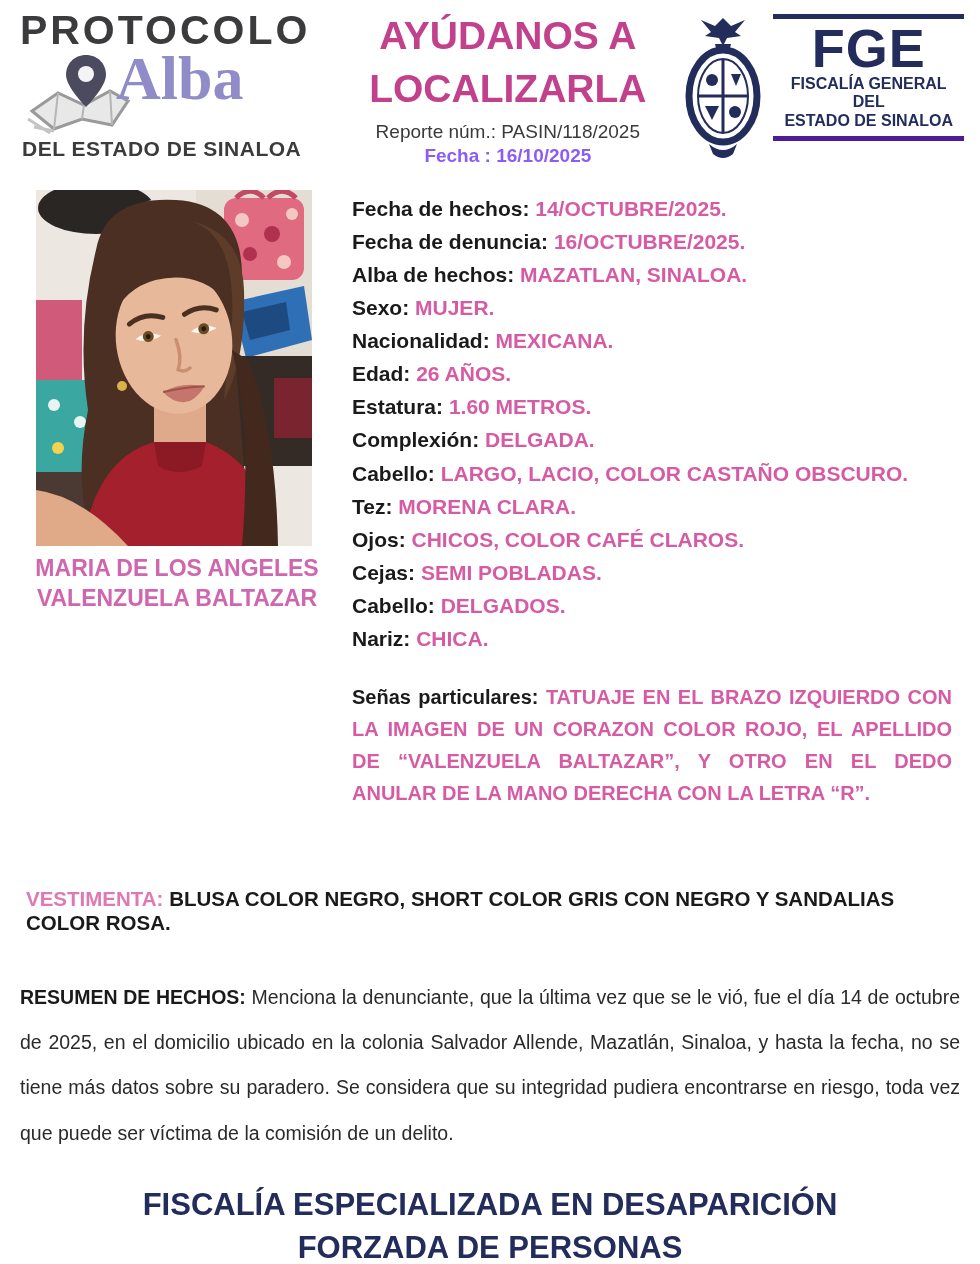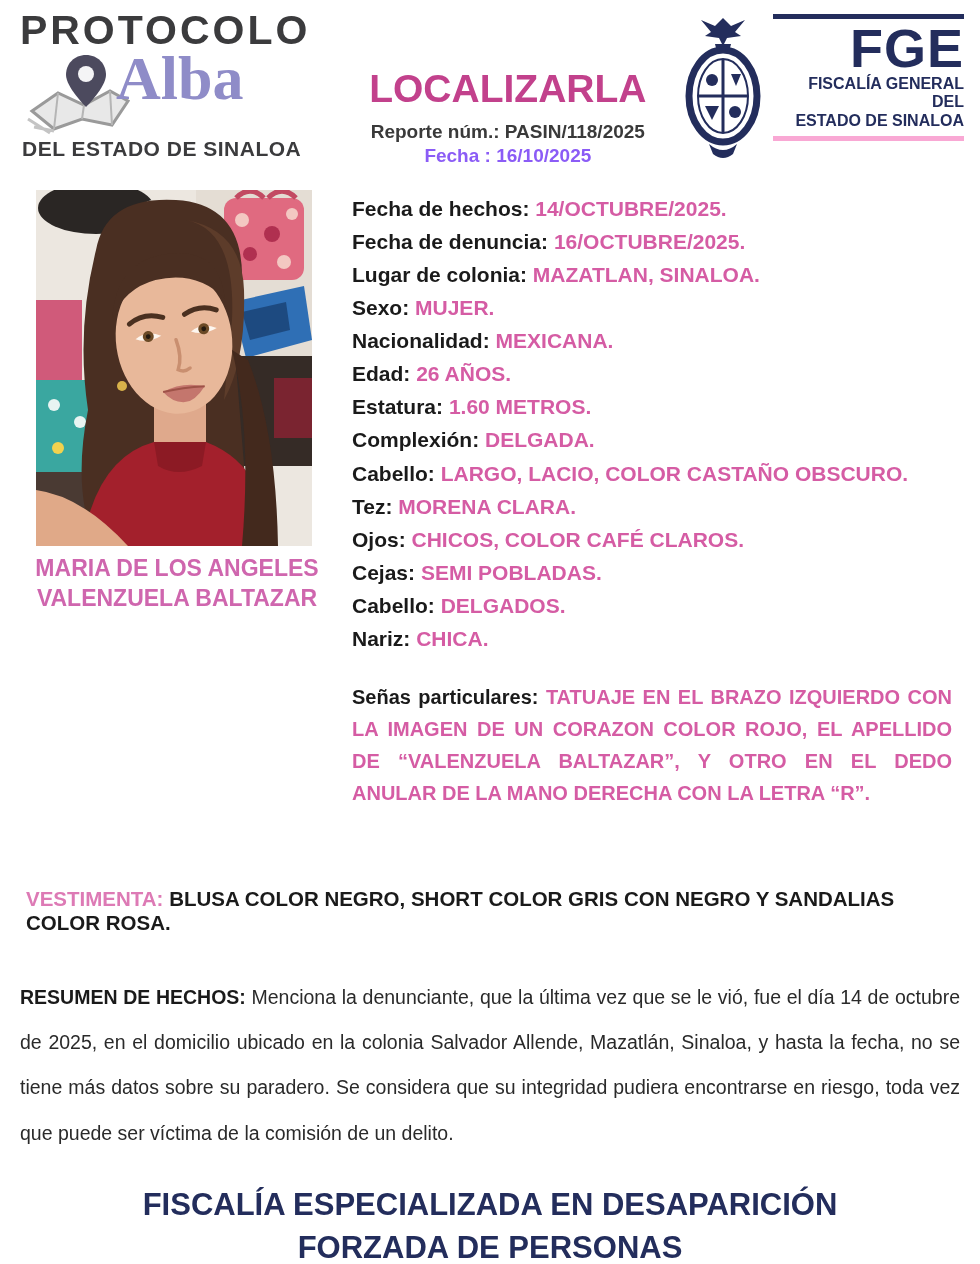--- a/index.html
+++ b/index.html
@@ -26,26 +26,26 @@
     position:absolute; left:100px; top:-6px;
     font-family:"Liberation Serif", serif; font-weight:700;
     font-size:62px; color:#8f8cc8; line-height:1;
   }
   .logo-left .estado {
     font-size:21px; font-weight:800; color:#3b3b3d; letter-spacing:0.5px; margin-top:6px; text-align:left; padding-left:6px;
   }
 
   .header-center { width:352px; margin-left:22px; text-align:center; }
   .hc-title { font-size:39px; font-weight:800; color:#c2418c; line-height:1.35; }
-  .hc-report { font-size:19px; font-weight:700; color:#3a3a3a; margin-top:6px; }
+  .hc-report { font-size:19px; font-weight:400; color:#3a3a3a; margin-top:6px; }
   .hc-date   { font-size:19px; font-weight:700; color:#8b5cf6; margin-top:2px; }
 
   .fge-box { margin-left:auto; display:flex; align-items:flex-start; width:292px; padding-top:4px; }
   .fge-crest { flex:0 0 88px; }
-  .fge-text { flex:1; margin-left:6px; border-top:5px solid #232d5c; border-bottom:5px solid #f9a8d4; padding:2px 0 6px 0; text-align:right; }
+  .fge-text { flex:1; margin-left:6px; border-top:5px solid #232d5c; border-bottom:5px solid #4c1d95; padding:2px 0 6px 0; text-align:center; }
   .fge-acronym { font-size:54px; font-weight:800; color:#232d5c; line-height:1.0; letter-spacing:1px; }
   .fge-line { font-size:16px; font-weight:800; color:#232d5c; line-height:1.15; }
 
   
   .main { display:flex; padding:18px 18px 0 18px; }
   .left-col { width:318px; flex:0 0 318px; }
   .photo-frame { width:276px; height:356px; margin-left:18px; overflow:hidden; background:#e9e4de; }
   .person-name { margin-top:8px; text-align:center; font-size:23px; font-weight:800; color:#cf66ae; line-height:1.3; }
 
   .right-col { flex:1; padding-left:16px; padding-top:2px; }
@@ -87,21 +87,21 @@
         <path d="M62 6 C50 6 42 15 42 26 C42 38 62 58 62 58 C62 58 82 38 82 26 C82 15 74 6 62 6 Z" fill="#4c4a5e"></path>
         <circle cx="62" cy="25" r="8" fill="#f4f4f6"></circle>
       </svg>
       <span class="alba-word">Alba</span>
     </div>
     <div class="estado">DEL ESTADO DE SINALOA</div>
   </div>
 
   <div class="header-center">
     <div class="hc-title">
-      <br>
+      <span>AYÚDANOS A</span><br>
       <span>LOCALIZARLA</span>
     </div>
     <div class="hc-report">Reporte núm.: PASIN/118/2025</div>
     <div class="hc-date">Fecha : 16/10/2025</div>
   </div>
 
   <div class="fge-box">
     <svg class="fge-crest" width="88" height="150" viewBox="0 0 88 150">
 
       <path d="M44 4 L52 12 L66 6 L56 18 L62 22 L48 24 L44 32 L40 24 L26 22 L32 18 L22 6 L36 12 Z" fill="#232d5c"></path>
@@ -200,21 +200,21 @@
     <div class="person-name">
       <span>MARIA DE LOS ANGELES</span><br>
       <span>VALENZUELA BALTAZAR</span>
     </div>
   </div>
 
   <div class="right-col">
     <div>
         <div class="detail-line"><span class="dl">Fecha de hechos:</span> <span class="dv">14/OCTUBRE/2025.</span></div>
         <div class="detail-line"><span class="dl">Fecha de denuncia:</span> <span class="dv">16/OCTUBRE/2025.</span></div>
-        <div class="detail-line"><span class="dl">Lugar de colonia:</span> <span class="dv">MAZATLAN, SINALOA.</span></div>
+        <div class="detail-line"><span class="dl">Alba de hechos:</span> <span class="dv">MAZATLAN, SINALOA.</span></div>
         <div class="detail-line"><span class="dl">Sexo:</span> <span class="dv">MUJER.</span></div>
         <div class="detail-line"><span class="dl">Nacionalidad:</span> <span class="dv">MEXICANA.</span></div>
         <div class="detail-line"><span class="dl">Edad:</span> <span class="dv">26 AÑOS.</span></div>
         <div class="detail-line"><span class="dl">Estatura:</span> <span class="dv">1.60 METROS.</span></div>
         <div class="detail-line"><span class="dl">Complexión:</span> <span class="dv">DELGADA.</span></div>
         <div class="detail-line"><span class="dl">Cabello:</span> <span class="dv">LARGO, LACIO, COLOR CASTAÑO OBSCURO.</span></div>
         <div class="detail-line"><span class="dl">Tez:</span> <span class="dv">MORENA CLARA.</span></div>
         <div class="detail-line"><span class="dl">Ojos:</span> <span class="dv">CHICOS, COLOR CAFÉ CLAROS.</span></div>
         <div class="detail-line"><span class="dl">Cejas:</span> <span class="dv">SEMI POBLADAS.</span></div>
         <div class="detail-line"><span class="dl">Cabello:</span> <span class="dv">DELGADOS.</span></div>

